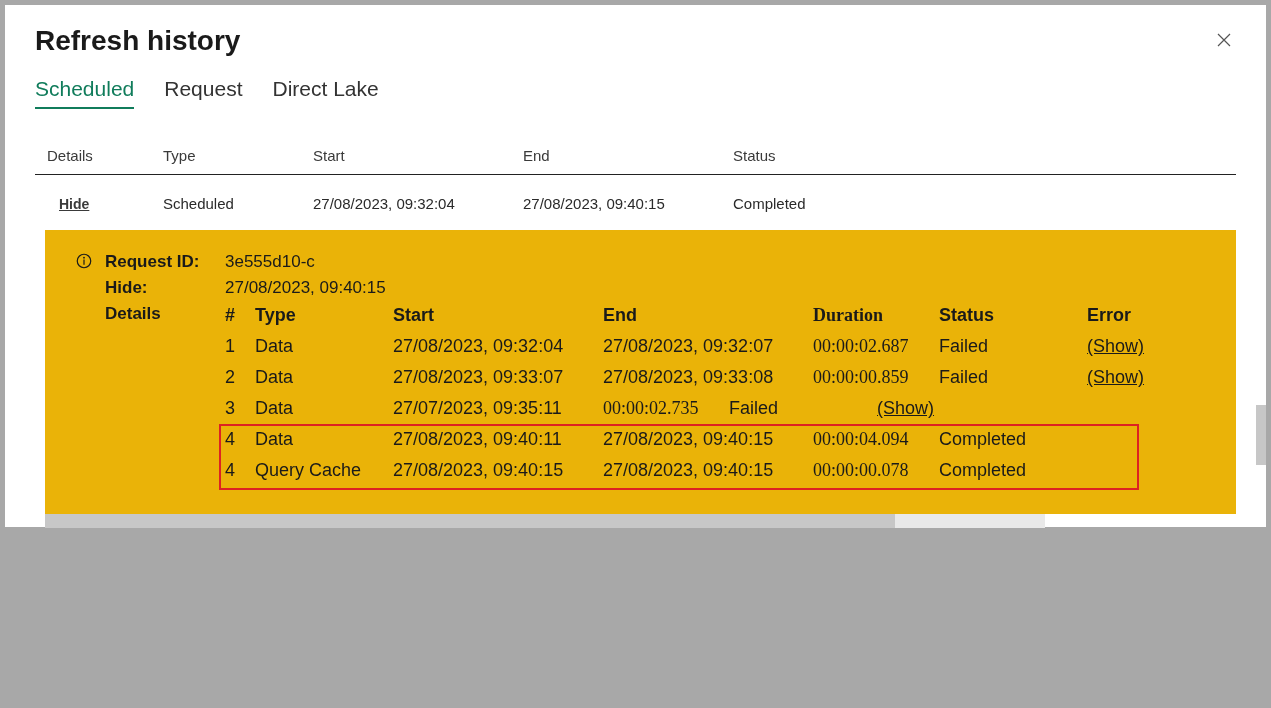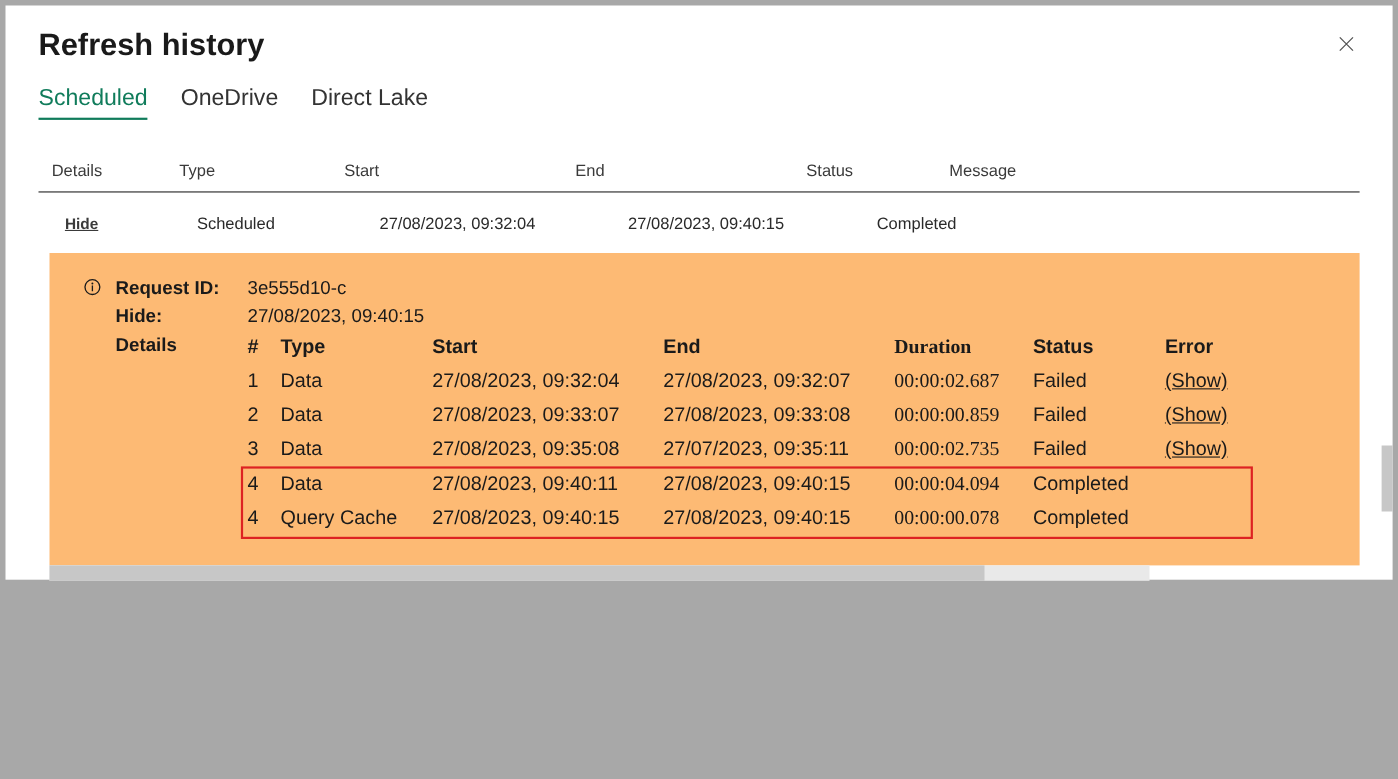--- a/index.html
+++ b/index.html
@@ -75,32 +75,31 @@
     .col-start   { width: 210px; }
     .col-end     { width: 210px; }
     .col-status  { width: 130px; }
     .col-message { flex: 1; }
     .history-row {
       display: flex;
       align-items: center;
       font-size: 15px;
       color: #2a2a2a;
       padding: 20px 8px 18px 8px;
-      gap: 16px;
     }
     .hide-link {
       text-decoration: underline;
       font-weight: 600;
       color: #3a3a3a;
       cursor: pointer;
       font-size: 14px;
       padding-left: 12px;
     }
     .details-panel {
-      background: #fdba74;
+      background: #eab308;
       margin: 0 0 0 10px;
       padding: 22px 18px 28px 30px;
       position: relative;
       font-size: 17px;
     }
     .info-icon {
       position: absolute;
       left: 30px;
       top: 22px;
       width: 18px;
@@ -132,21 +131,21 @@
     }
     .sub-row > div {
       font-size: 18px;
     }
     .sc-num   { width: 30px;  }
     .sc-type  { width: 138px; }
     .sc-start { width: 210px; }
     .sc-end   { width: 210px; }
     .sc-dur   { width: 126px; font-family: Liberation Serif, serif; }
     .sc-stat  { width: 120px; }
-    .sc-err   { width: 80px;  }
+    .sc-err   { width: 80px; margin-left: 28px;  }
     .show-link {
       text-decoration: underline;
       cursor: pointer;
       color: #1a1a1a;
     }
     .highlight-box {
       border: 2px solid #d22;
       position: absolute;
       pointer-events: none;
     }
@@ -197,32 +196,31 @@
       <div class="title">Refresh history</div>
       <div class="close-icon">
         <svg viewBox="0 0 16 16" width="16" height="16">
             <path d="M2 2 L14 14 M14 2 L2 14" stroke="#555" stroke-width="1.2" fill="none"></path>
           </svg>
       </div>
     </div>
 
     <div class="tabs">
       <div class="tab active">Scheduled</div>
-      <div class="tab">OneDrive</div>
+      <div class="tab">Request</div>
       <div class="tab">Direct Lake</div>
     </div>
 
     <div class="history-table">
       <div class="history-header">
         <div class="col-details">Details</div>
         <div class="col-type">Type</div>
         <div class="col-start">Start</div>
         <div class="col-end">End</div>
         <div class="col-status">Status</div>
-        <div class="col-message">Message</div>
       </div>
 
       <div class="history-row">
         <div class="col-details"><span class="hide-link">Hide</span></div>
         <div class="col-type">Scheduled</div>
         <div class="col-start">27/08/2023, 09:32:04</div>
         <div class="col-end">27/08/2023, 09:40:15</div>
         <div class="col-status">Completed</div>
         <div class="col-message"></div>
       </div>
@@ -274,21 +272,20 @@
             <div class="sc-type">Data</div>
             <div class="sc-start">27/08/2023, 09:33:07</div>
             <div class="sc-end">27/08/2023, 09:33:08</div>
             <div class="sc-dur">00:00:00.859</div>
             <div class="sc-stat">Failed</div>
             <div class="sc-err"><span class="show-link">(Show)</span></div>
           </div>
           <div class="sub-row">
             <div class="sc-num">3</div>
             <div class="sc-type">Data</div>
-            <div class="sc-start">27/08/2023, 09:35:08</div>
             <div class="sc-end">27/07/2023, 09:35:11</div>
             <div class="sc-dur">00:00:02.735</div>
             <div class="sc-stat">Failed</div>
             <div class="sc-err"><span class="show-link">(Show)</span></div>
           </div>
           <div class="sub-row">
             <div class="sc-num">4</div>
             <div class="sc-type">Data</div>
             <div class="sc-start">27/08/2023, 09:40:11</div>
             <div class="sc-end">27/08/2023, 09:40:15</div>

